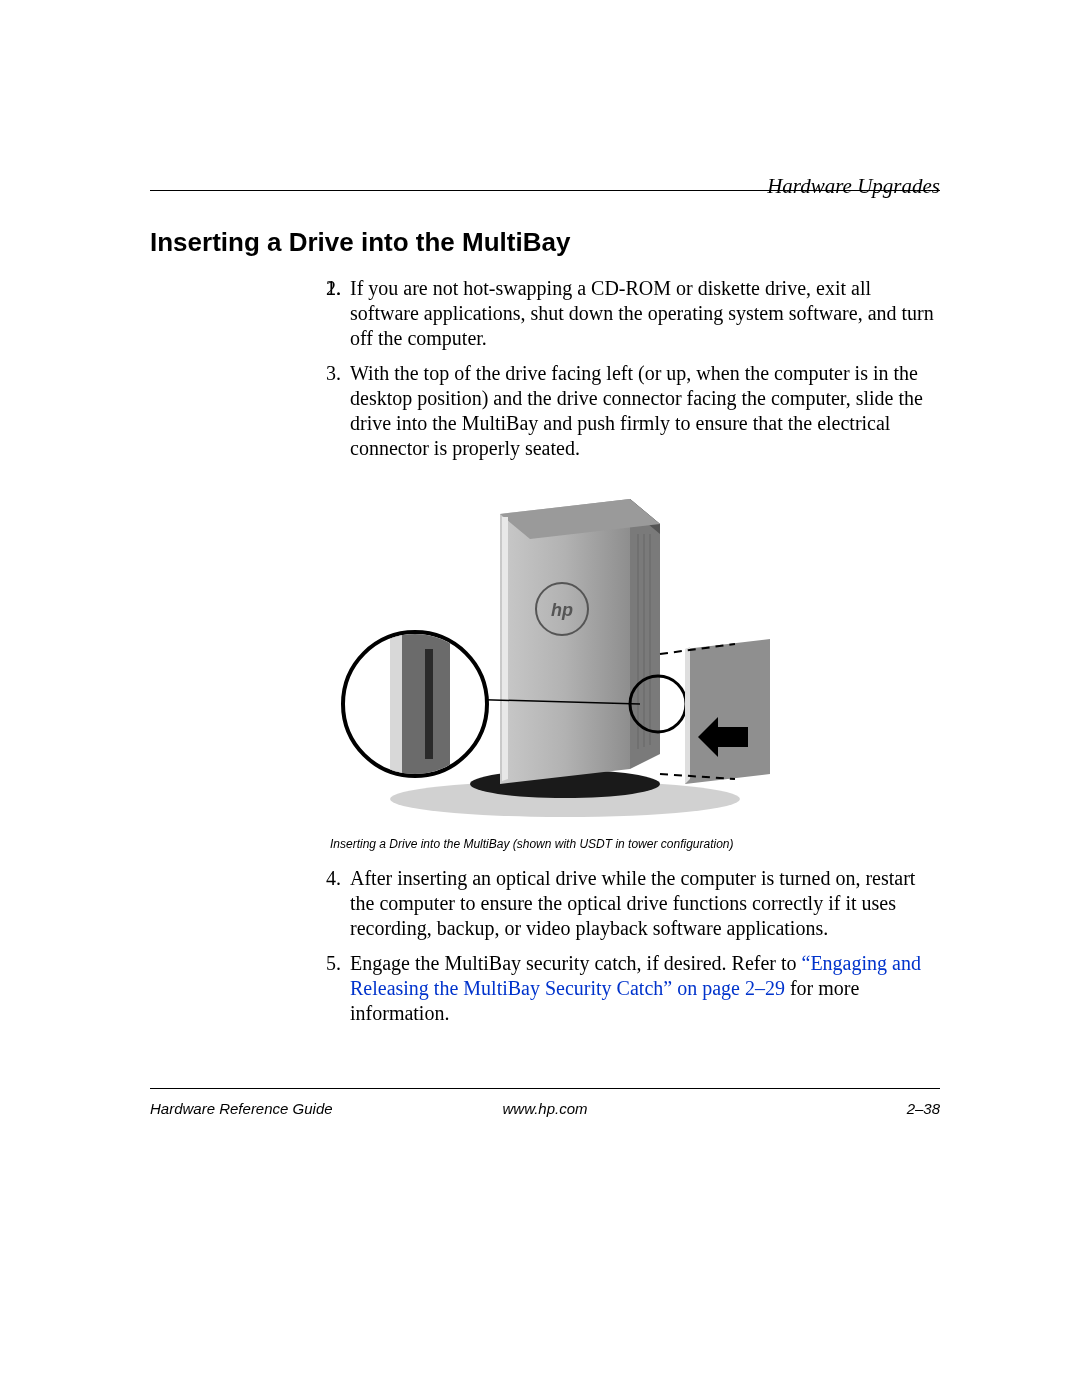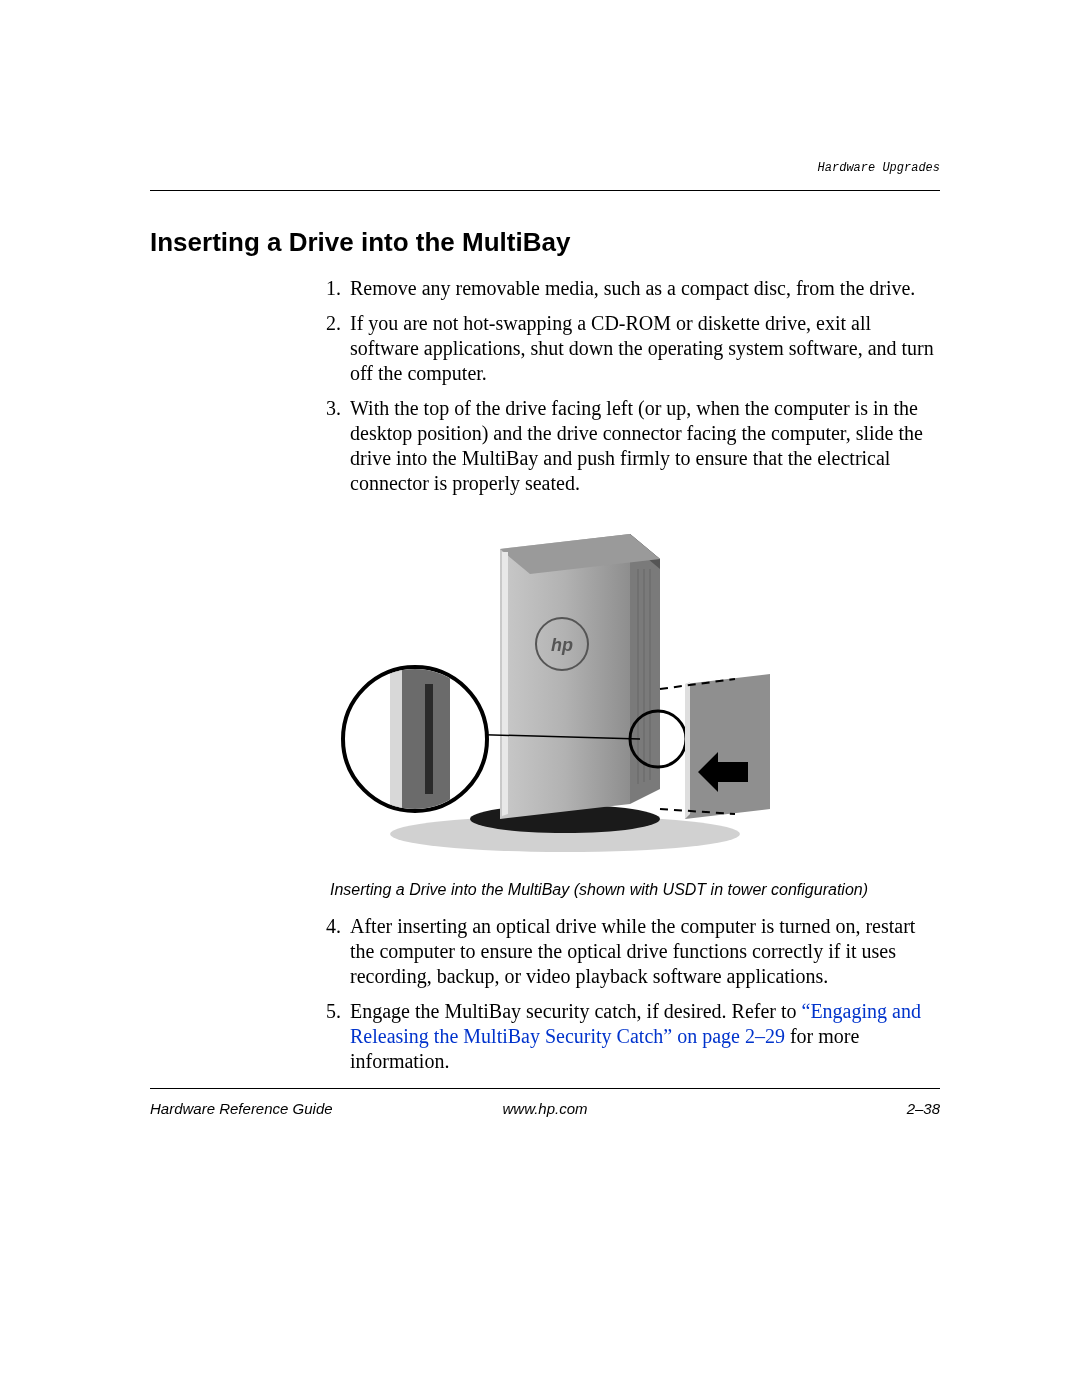--- a/index.html
+++ b/index.html
@@ -11,25 +11,25 @@
   }
   .page {
     width: 1080px;
     height: 1397px;
     position: relative;
     box-sizing: border-box;
     padding: 160px 140px 0 150px;
   }
   .running-head {
     position: absolute;
-    top: 161px;
-    right: 140px;
-    font-family: Liberation Mono, monospace;
+    top: 174px;
+    right: 140px;
+    font-family: Liberation Serif, serif;
     font-style: italic;
-    font-size: 12px;
+    font-size: 21px;
   }
   .rule-top {
     position: absolute;
     left: 150px;
     right: 140px;
     top: 190px;
     border-top: 1px solid #000;
   }
   .rule-bottom {
     position: absolute;
@@ -69,22 +69,22 @@
   }
   .figure {
     margin: 18px 0 8px 180px;
     width: 470px;
     height: 350px;
     font-weight: bold;
   }
   .caption {
     font-family: "Segoe UI", "Helvetica Neue", Arial, sans-serif;
     font-style: italic;
-    font-size: 16px;
-    margin: 16px 0 14px 180px;
+    font-size: 12px;
+    margin: 8px 0 14px 180px;
     line-height: 1.25;
   }
   .linktext {
     color: #0033cc;
   }
   .footer {
     position: absolute;
     left: 150px;
     right: 140px;
     top: 1100px;
@@ -109,21 +109,20 @@
 
   <div class="running-head">Hardware Upgrades</div>
   <div class="rule-top"></div>
 
   <div class="content">
     <h2 class="section-title">Inserting a Drive into the MultiBay</h2>
 
     <ol class="steps">
       <li>
         <span class="num">1.</span>
-        <span>Remove any removable media, such as a compact disc, from the drive.</span>
       </li>
       <li>
         <span class="num">2.</span>
         <span>If you are not hot-swapping a CD-ROM or diskette drive, exit all software applications, shut down the operating system software, and turn off the computer.</span>
       </li>
       <li>
         <span class="num">3.</span>
         <span>With the top of the drive facing left (or up, when the computer is in the desktop position) and the drive connector facing the computer, slide the drive into the MultiBay and push firmly to ensure that the electrical connector is properly seated.</span>
       </li>
     </ol>

